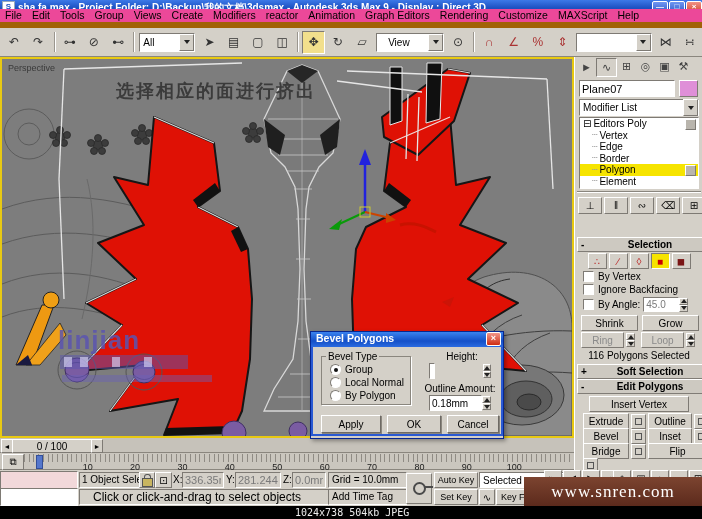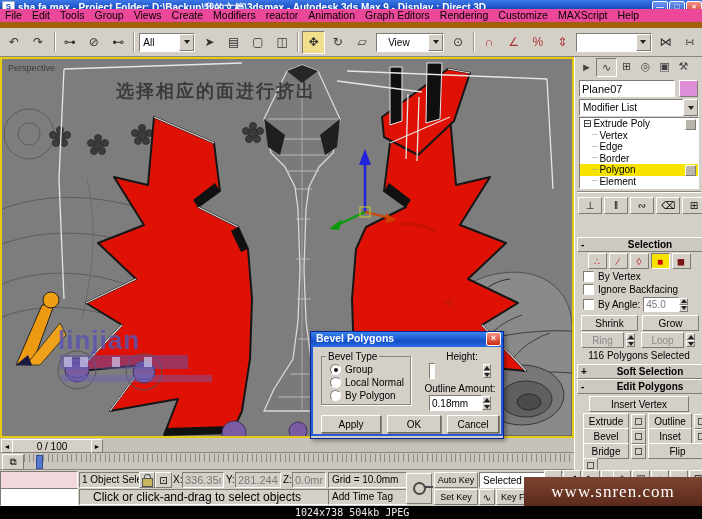--- a/index.html
+++ b/index.html
@@ -413,21 +413,21 @@
       <span class="swhite" style="width:118px;height:15px;display:flex;align-items:center;">
         <span style="flex:1;padding-left:3px;font-size:10px;">Modifier List</span>
         <span class="darr raised">
             <i class="tri-d"></i>
           </span>
       </span>
     </div>
     <div class="cprow swhite stackbox" style="top:60px;left:4px;width:118px;height:70px;">
       <div class="stackrow">
         <span style="margin-right:2px;">⊟</span>
-        <span>Extrude Poly</span>
+        <span>Editors Poly</span>
         <span class="sqbtn"></span>
       </div>
       <div class="stackrow" style="padding-left:12px;">
           <span class="tree">┄</span>
           <span>Vertex</span>
         </div>
       <div class="stackrow" style="padding-left:12px;">
           <span class="tree">┄</span>
           <span>Edge</span>
         </div>
@@ -550,20 +550,23 @@
   <div id="timeslider" class="abs">
     <span class="btn raised abs" style="left:1px;top:1px;width:10px;height:12px;font-size:7px;">◄</span>
     <span class="btn raised abs" style="left:12px;top:1px;width:78px;height:12px;font-size:10px;">0 / 100</span>
     <span class="btn raised abs" style="left:91px;top:1px;width:10px;height:12px;font-size:7px;">►</span>
   </div>
 
   <div id="trackbar" class="abs">
     <span class="btn raised abs" style="left:2px;top:1px;width:20px;height:14px;">⧉</span>
     <div class="ruler"></div>
     <div class="abs" style="left:36px;top:2px;width:5px;height:12px;background:#5577cc;border:1px solid #334f99;"></div>
+    <div class="abs" style="left:64px;top:7px;width:474px;white-space:nowrap;">
+      
+    <span class="tick">10</span><span class="tick">20</span><span class="tick">30</span><span class="tick">40</span><span class="tick">50</span><span class="tick">60</span><span class="tick">70</span><span class="tick">80</span><span class="tick">90</span><span class="tick">100</span></div>
   </div>
 
   <div id="statusarea" class="abs">
     <div class="abs sunken" style="left:0;top:1px;width:76px;height:16px;background:#f2d8da;"></div>
     <div class="abs swhite" style="left:0;top:18px;width:76px;height:16px;"></div>
     <div class="abs sunken" style="left:79px;top:2px;width:58px;height:14px;font-size:10px;line-height:14px;padding-left:2px;overflow:hidden;white-space:nowrap;">1 Object Sele</div>
     <span class="abs btn raised" style="left:139px;top:2px;width:14px;height:14px;">
         <i class="lockicon"></i>
       </span>
     <span class="abs btn raised" style="left:155px;top:2px;width:15px;height:14px;">⊡</span>

